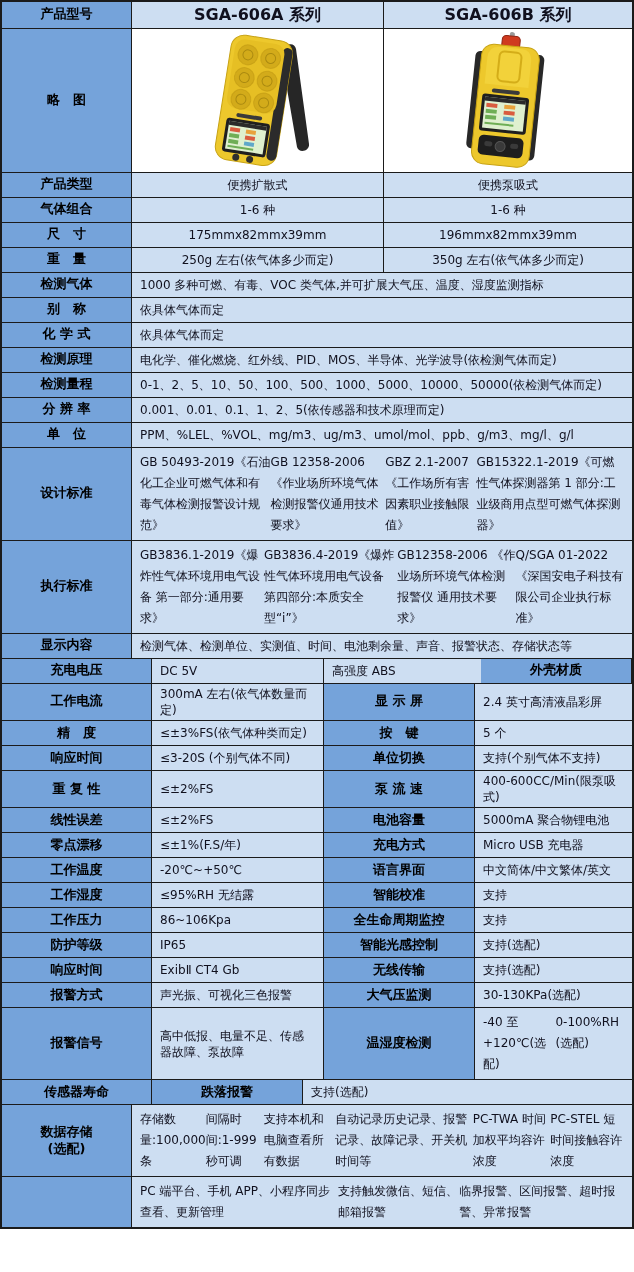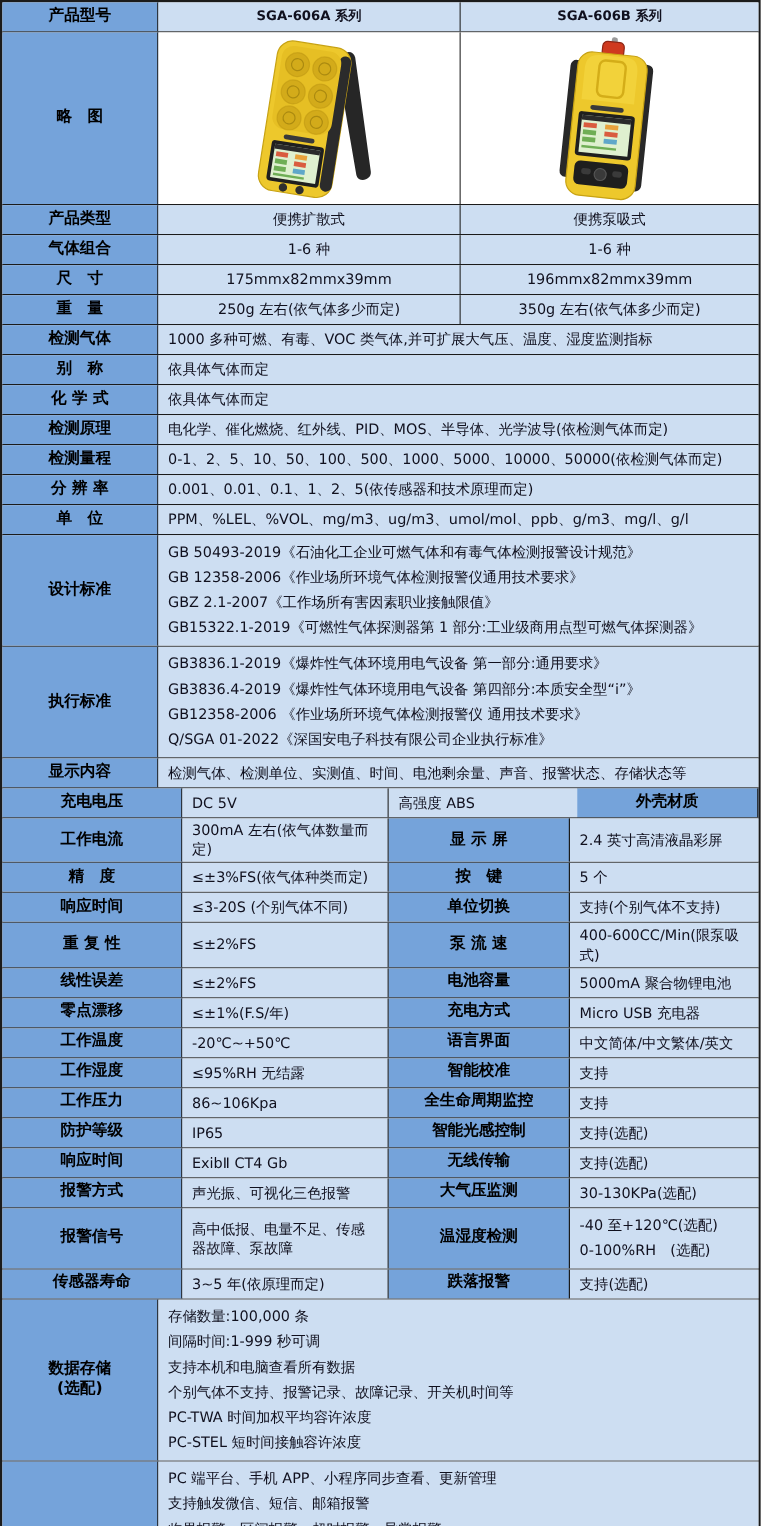--- a/index.html
+++ b/index.html
@@ -14,22 +14,22 @@
        font-weight:bold;font-size:13px;line-height:1.3;text-align:left;color:#000;padding:2px 3px;}
   .val{background:var(--value-bg,#cddef2);font-size:12px;padding:2px 8px;line-height:1.35;}
   .center{justify-content:center;text-align:center;padding:2px 4px;}
   .c1{width:130px;flex:none;}
   .c2{width:252px;flex:none;}
   .c3{flex:1;}
   .f1{width:150px;flex:none;}
   .f2{width:172px;flex:none;}
   .f3{width:151px;flex:none;}
   .f4{flex:1;}
-  .hd .val{font-weight:bold;font-size:11px;text-align:right;}
-  .multi{flex-direction:column;align-items:flex-start;justify-content:center;padding:4px 8px;}
+  .hd .val{font-weight:bold;font-size:16px;text-align:right;}
+  .multi{flex-direction:row;align-items:flex-start;justify-content:center;padding:4px 8px;}
   .multi .line{line-height:21px;display:block;}
   .image-row{height:143px;}
   .img-cell{background:#ffffff;justify-content:center;align-items:center;padding:0;}
 </style>
 </head>
 <body>
 
 <div class="spec-table">
 
   <div class="row hd">
@@ -365,36 +365,35 @@
         </div>
         <div class="cell val f4 last multi">
           <span class="line">-40 至+120℃(选配)</span>
           <span class="line">0-100%RH　(选配)</span>
         </div>
       </div>
       <div class="row four">
         <div class="cell lbl f1">
           <span>传感器寿命</span>
         </div>
-        <div class="cell val f2">3~5 年(依原理而定)</div>
         <div class="cell lbl f3">
           <span>跌落报警</span>
         </div>
         <div class="cell val f4 last">支持(选配)</div>
       </div>
       <div class="row two">
         <div class="cell lbl c1">
           <span>数据存储</span>
           <span>(选配)</span>
         </div>
         <div class="cell val c3 last multi">
           <span class="line">存储数量:100,000 条</span>
           <span class="line">间隔时间:1-999 秒可调</span>
           <span class="line">支持本机和电脑查看所有数据</span>
-          <span class="line">个别气体不支持、报警记录、故障记录、开关机时间等</span>
+          <span class="line">自动记录历史记录、报警记录、故障记录、开关机时间等</span>
           <span class="line">PC-TWA 时间加权平均容许浓度</span>
           <span class="line">PC-STEL 短时间接触容许浓度</span>
         </div>
       </div>
       <div class="row two">
         <div class="cell lbl c1"></div>
         <div class="cell val c3 last multi">
           <span class="line">PC 端平台、手机 APP、小程序同步查看、更新管理</span>
           <span class="line">支持触发微信、短信、邮箱报警</span>
           <span class="line">临界报警、区间报警、超时报警、异常报警</span>

